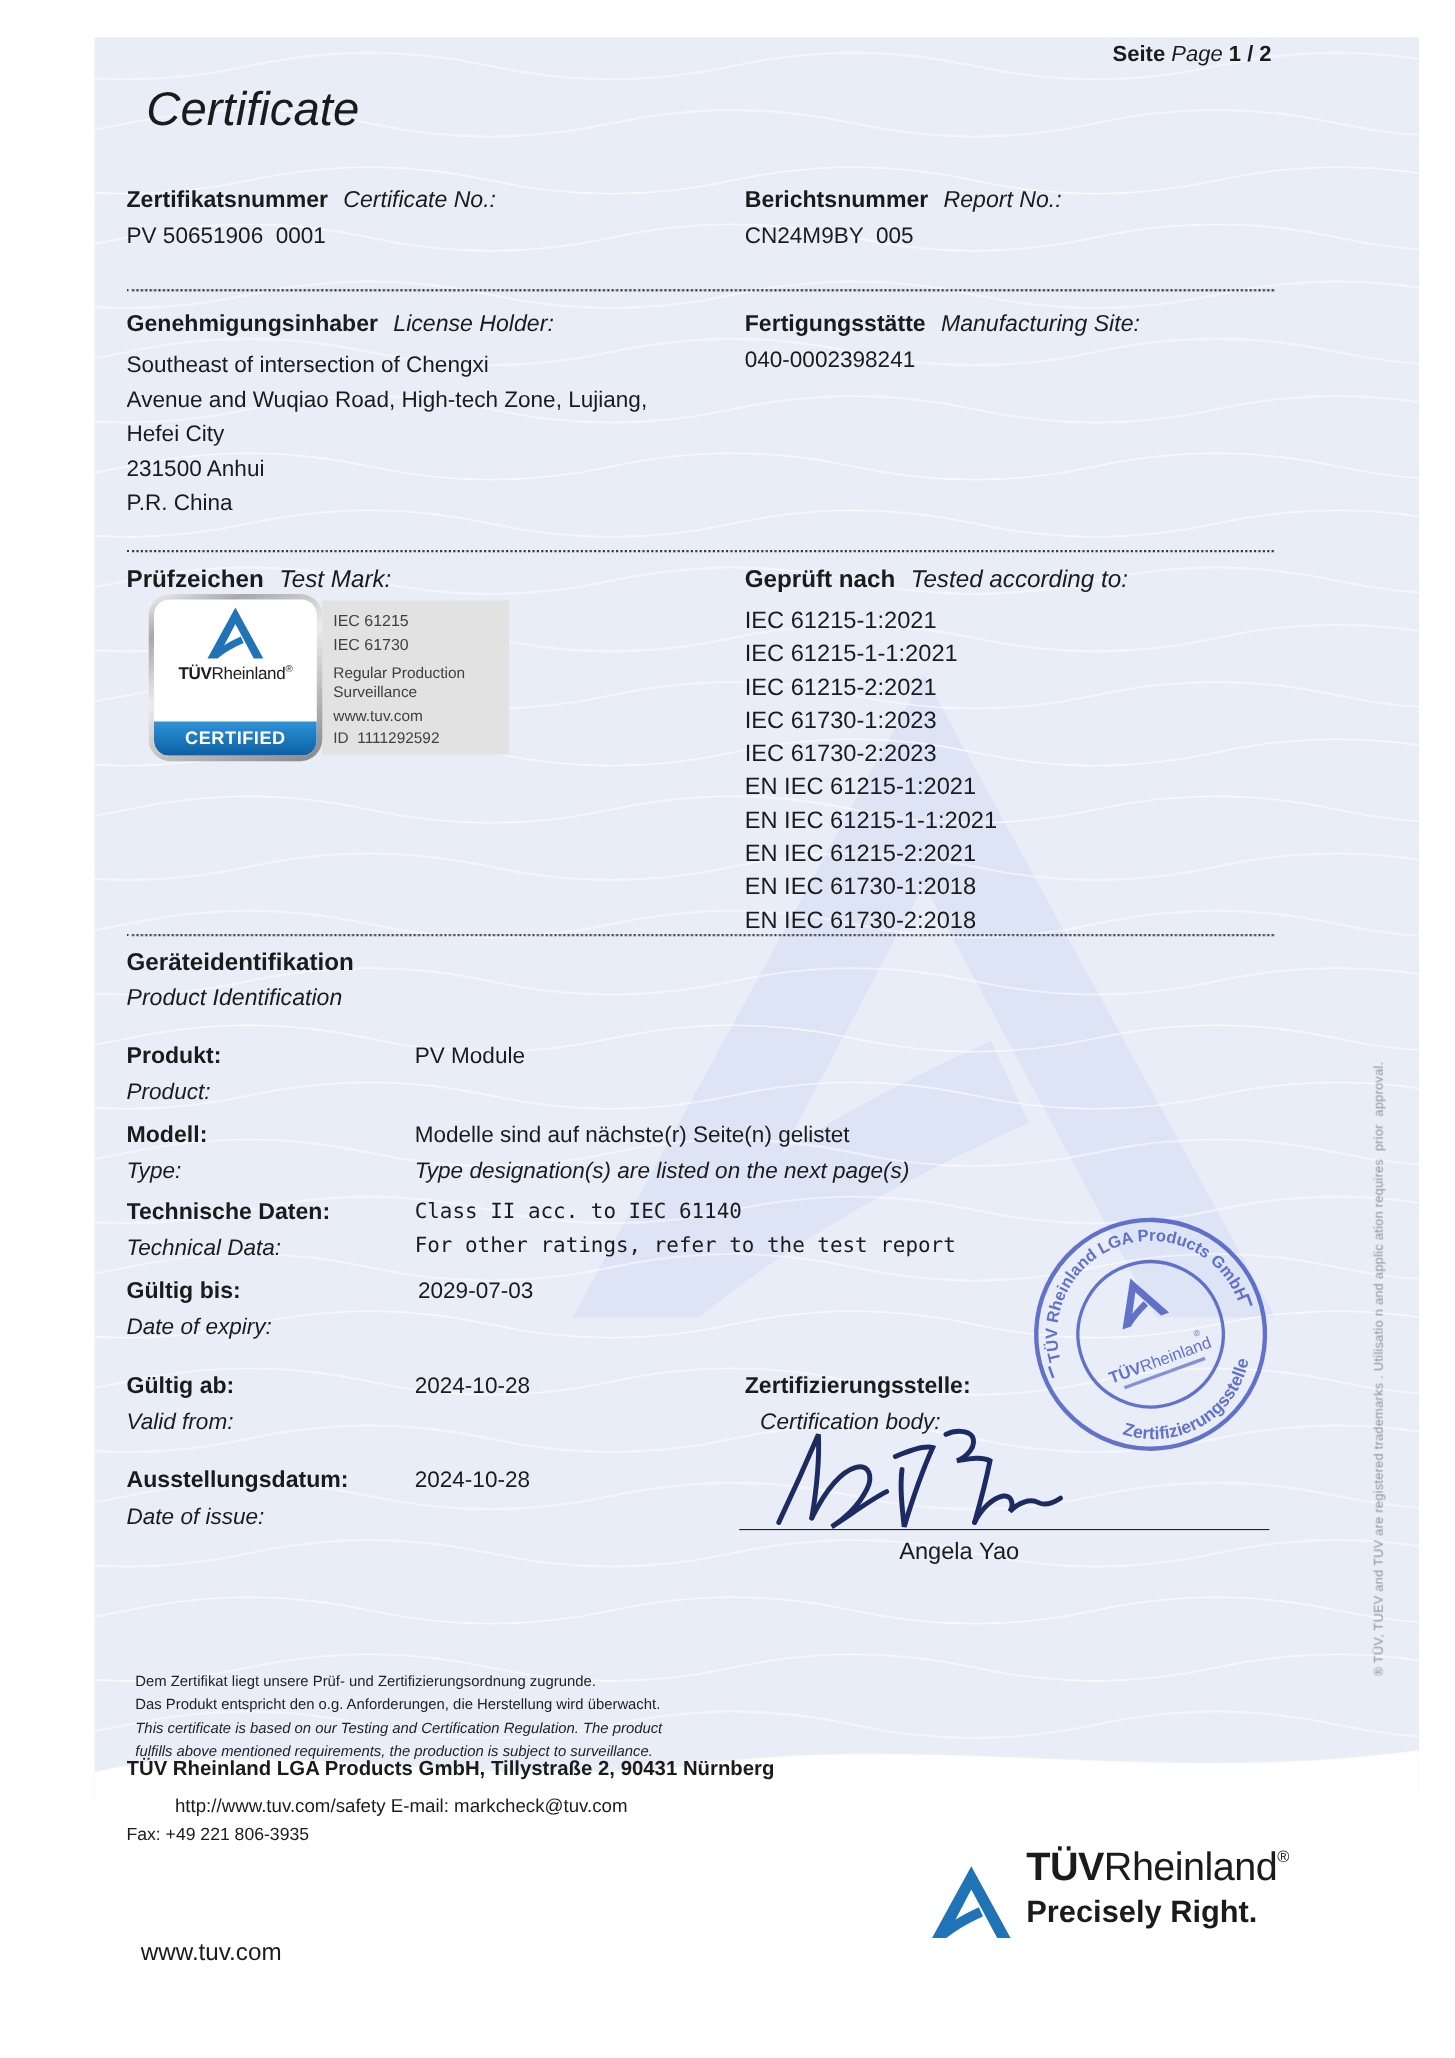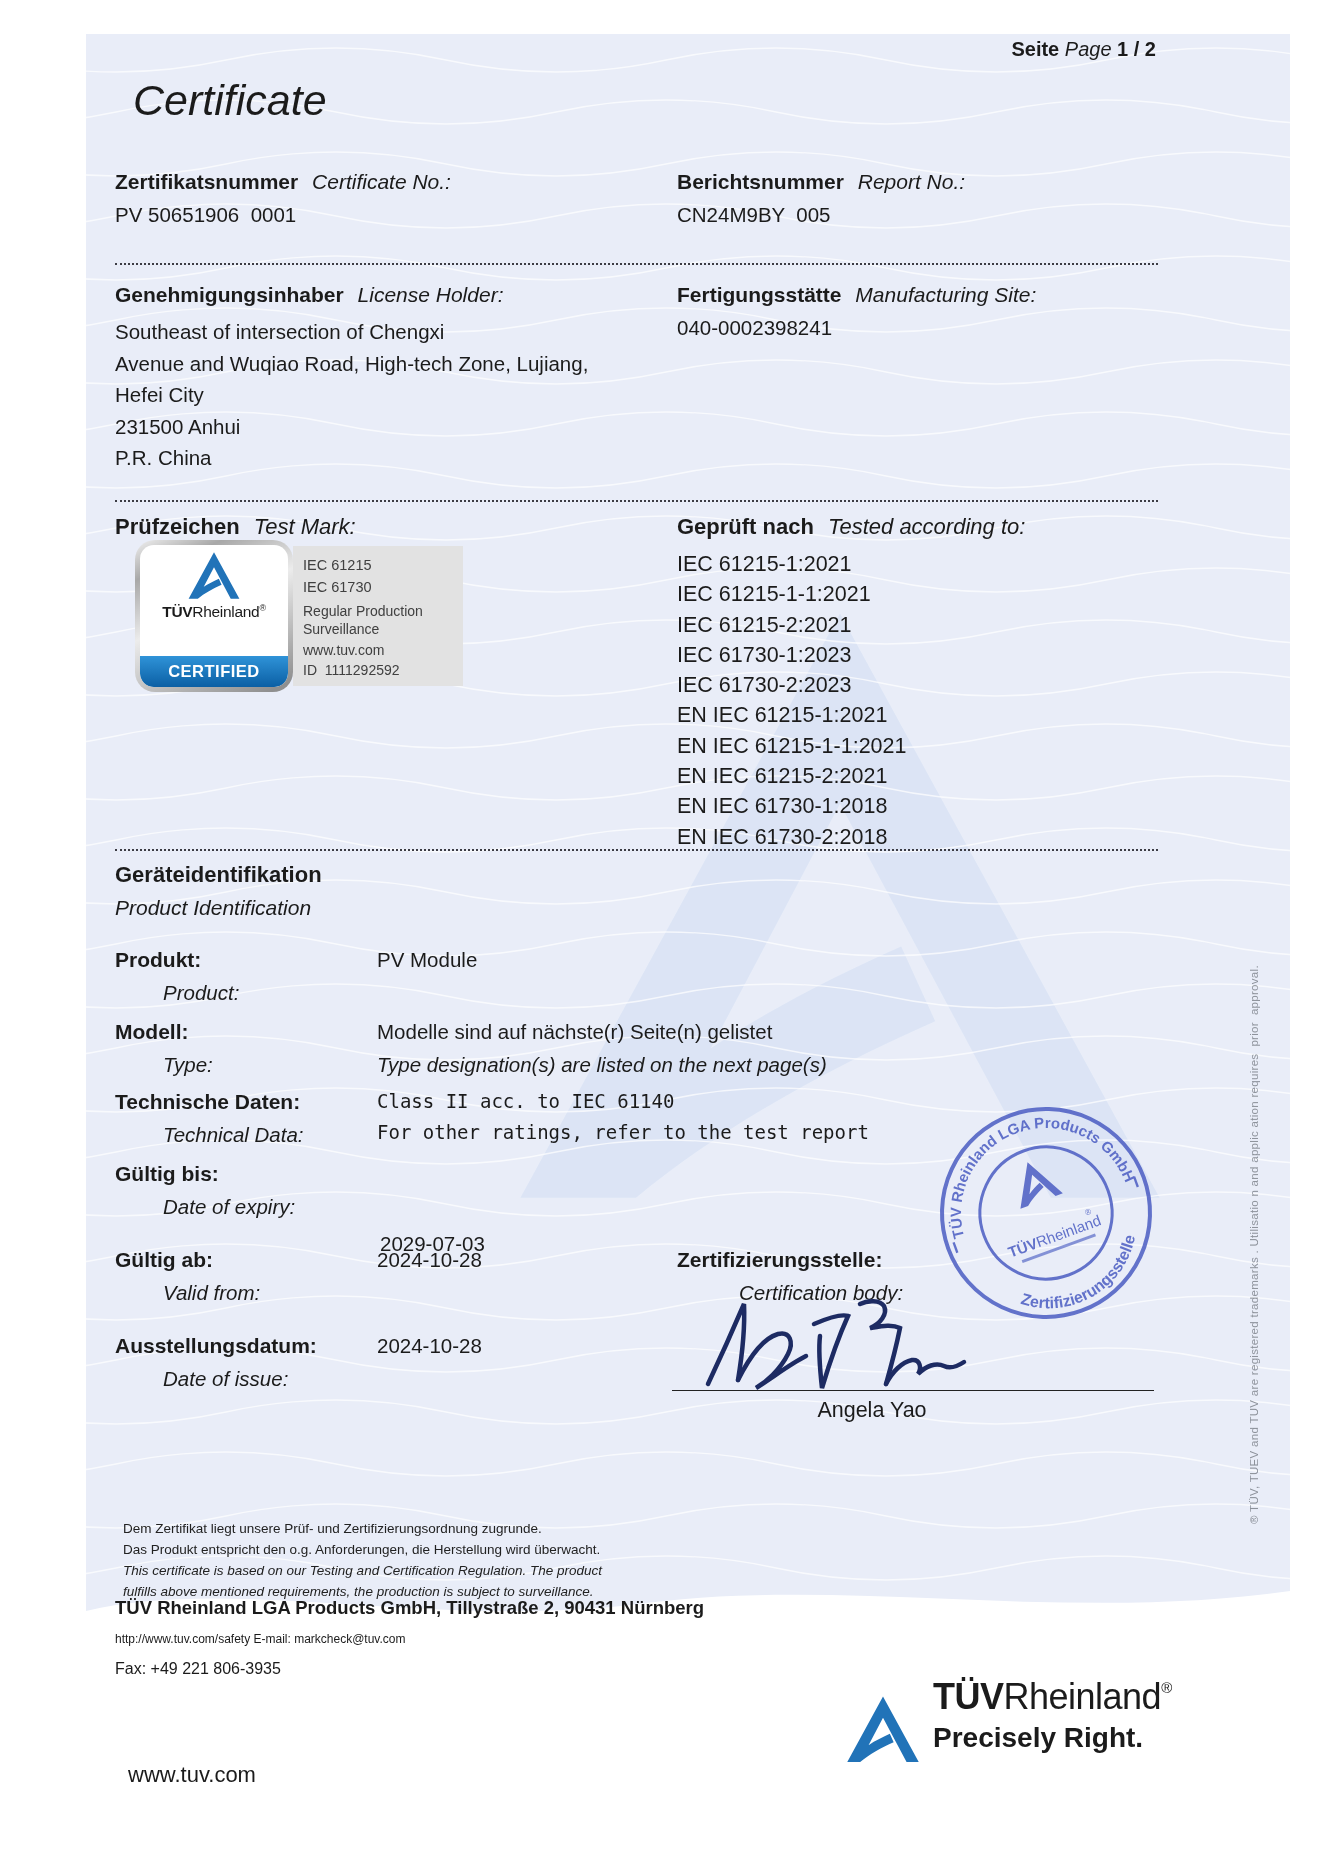--- a/index.html
+++ b/index.html
@@ -19,40 +19,40 @@
   
   .title-de{font-size:63px;font-weight:600;letter-spacing:-1px;}
   .title-en{font-size:43px;font-style:italic;margin-left:20px;}
   .lbl{font-size:21px;}
   .lbl .b{margin-right:8px;}
   .val{font-size:20.5px;}
   .dotted{border-top:2px dotted #3c3c44;height:0;}
   .std-line{font-size:21.5px;line-height:30.3px;}
   .holder-line{font-size:20.5px;line-height:31.5px;}
   .fld-lbl-de{font-size:21px;font-weight:bold;}
-  .fld-lbl-en{font-size:20.5px;font-style:italic;margin-left:48px;}
+  .fld-lbl-en{font-size:20.5px;font-style:italic;}
   .mono{font-family:"DejaVu Sans Mono",monospace;font-size:19px;line-height:31px;}
   
   .badge-frame{left:135px;top:540px;width:158px;height:152px;border-radius:20px;
     background:linear-gradient(155deg,#f0f0f0,#a8a8a8 18%,#ececec 45%,#8f8f8f 95%);padding:0;}
   .badge-inner{position:absolute;left:5px;top:5px;right:5px;bottom:5px;background:#ffffff;border-radius:14px;overflow:hidden;}
   .badge-tri{position:absolute;left:50%;transform:translateX(-50%);top:6px;width:54px;height:50px;}
   .badge-brand{position:absolute;left:0;right:0;top:58px;text-align:center;font-size:15.5px;letter-spacing:-0.3px;}
   .badge-reg{font-size:9px;vertical-align:6px;}
   .badge-band{position:absolute;left:0;right:0;bottom:0;height:31px;border-radius:0 0 13px 13px;
     background:linear-gradient(#2f93d8,#0b5fa4);color:#fff;font-weight:bold;font-size:16.5px;
     letter-spacing:.5px;text-align:center;line-height:30px;}
   .badge-panel{left:293px;top:546px;width:170px;height:140px;background:#e2e2e2;color:#404040;}
   .panel-std{font-size:14.5px;line-height:22px;}
   .panel-surv{font-size:14px;line-height:18px;margin-top:4px;}
   .panel-foot{position:absolute;left:10px;bottom:6px;font-size:14px;line-height:20px;}
   
   .smallprint{font-size:13.5px;line-height:21px;color:#222;}
   .addr{font-size:18.5px;font-weight:bold;}
-  .contact{font-size:12px;}
+  .contact{font-size:17px;margin-left:44px;}
   .fax{font-size:16px;}
   .site{font-size:22px;}
   
   .logo-brand{font-size:36px;letter-spacing:-0.5px;}
   .logo-brand .light{font-weight:400;}
   .logo-reg{font-size:15px;vertical-align:16px;}
   .logo-tag{font-size:28px;margin-top:4px;font-weight:bold;}
   #side-note{transform:rotate(-90deg);transform-origin:top left;font-size:11.5px;
     color:#8d929b;letter-spacing:.3px;width:640px;}
 </style>
@@ -219,21 +219,21 @@
 
   <div class="abs fld-lbl-de" style="left:115px;top:1090px;">Technische Daten:</div>
   <div class="abs fld-lbl-en" style="left:115px;top:1123px;">Technical Data:</div>
   <div class="abs mono" style="left:377px;top:1086px;">
     <div>Class II acc. to IEC 61140</div>
     <div>For other ratings, refer to the test report</div>
   </div>
 
   <div class="abs fld-lbl-de" style="left:115px;top:1162px;">Gültig bis:</div>
   <div class="abs fld-lbl-en" style="left:115px;top:1195px;">Date of expiry:</div>
-  <div class="abs val" style="left:380px;top:1232px;text-align:right;">2029-07-03</div>
+  <div class="abs val" style="left:380px;top:1162px;text-align:right;">2029-07-03</div>
 
   <div class="abs fld-lbl-de" style="left:115px;top:1248px;">Gültig ab:</div>
   <div class="abs fld-lbl-en" style="left:115px;top:1281px;">Valid from:</div>
   <div class="abs val" style="left:377px;top:1248px;">2024-10-28</div>
 
   <div class="abs fld-lbl-de" style="left:115px;top:1334px;">Ausstellungsdatum:</div>
   <div class="abs fld-lbl-en" style="left:115px;top:1367px;">Date of issue:</div>
   <div class="abs val" style="left:377px;top:1334px;">2024-10-28</div>
 
   <div class="abs fld-lbl-de" style="left:677px;top:1248px;">Zertifizierungsstelle:</div>

